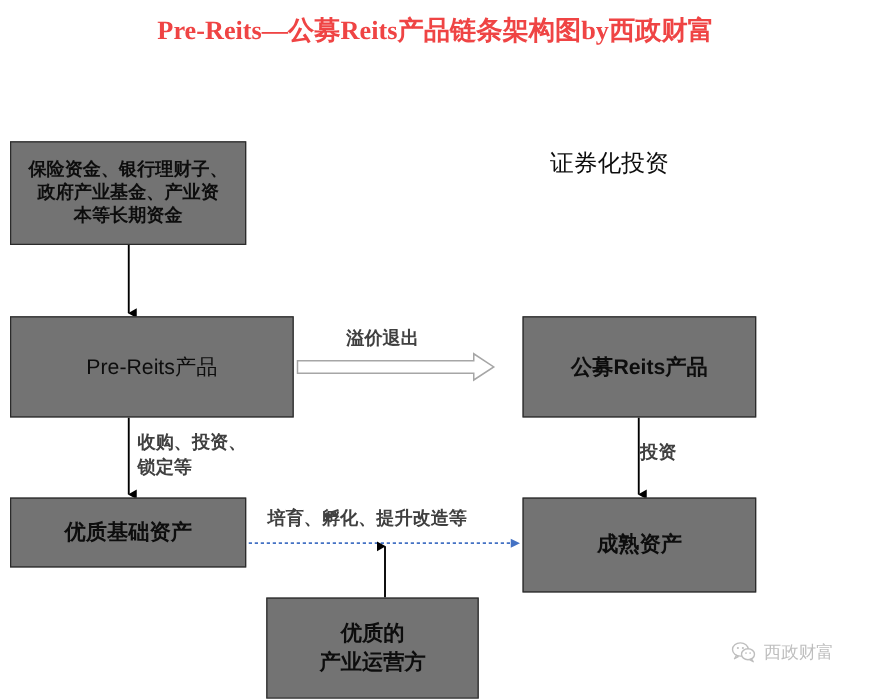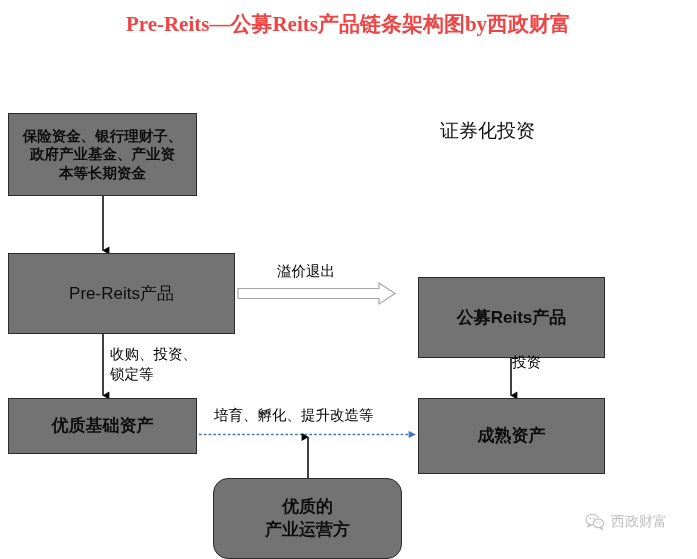--- a/index.html
+++ b/index.html
@@ -64,39 +64,40 @@
     line-height: 1.28;
     white-space: pre-line;
   }
 
   #box-funding { left: 8px;   top: 113px; width: 189px; height: 83px; }
   #box-funding .box-text { font-size: 14.5px; text-align: center; padding: 0 3px; }
 
   #box-prereits { left: 8px;   top: 253px; width: 227px; height: 81px; }
   #box-prereits .box-text { font-size: 17px; font-weight: normal; }
 
-  #box-publicreits { left: 418px; top: 253px; width: 187px; height: 81px; margin-top: 24px; }
+  #box-publicreits { left: 418px; top: 253px; width: 187px; height: 81px; }
   #box-publicreits .box-text { font-size: 17px; }
 
   #box-quality-asset { left: 8px;  top: 398px; width: 189px; height: 56px; }
   #box-quality-asset .box-text { font-size: 17px; }
 
   #box-mature-asset { left: 418px; top: 398px; width: 187px; height: 76px; }
   #box-mature-asset .box-text { font-size: 17px; }
 
-  #box-operator { left: 213px; top: 478px; width: 189px; height: 81px; border-radius: 15px; }
+  #box-operator { left: 213px; top: 478px; width: 170px; height: 81px; }
   #box-operator .box-text { font-size: 17px; line-height: 1.3; }
 
   
   .edge-label {
     font-family: "Liberation Serif", serif;
     font-size: 14.5px;
-    color: #000000;
+    color: #404040;
     line-height: 1.35;
     white-space: pre-line;
+    font-weight: bold;
   }
   #label-premium-exit { left: 277px; top: 262px; font-size: 14.5px; }
   #label-acquire     { left: 110px; top: 345px; }
   #label-invest      { left: 512px; top: 353px; }
   #label-cultivate   { left: 214px; top: 406px; }
 
   
   #watermark {
     left: 585px; top: 513px;
     display: flex;

